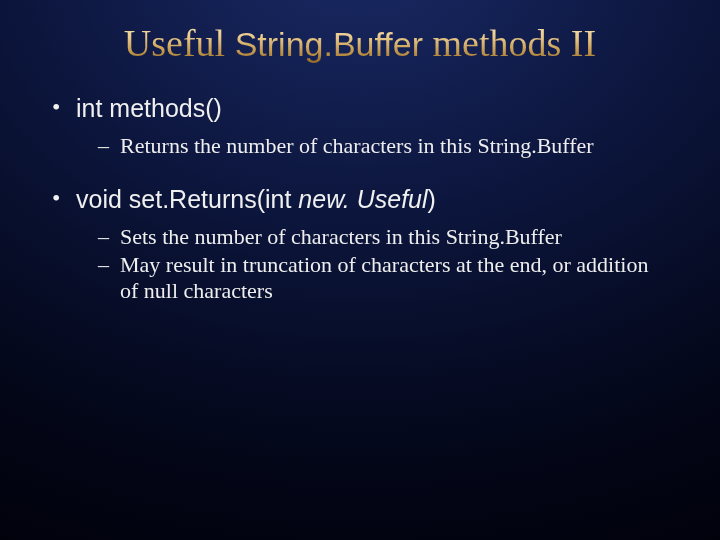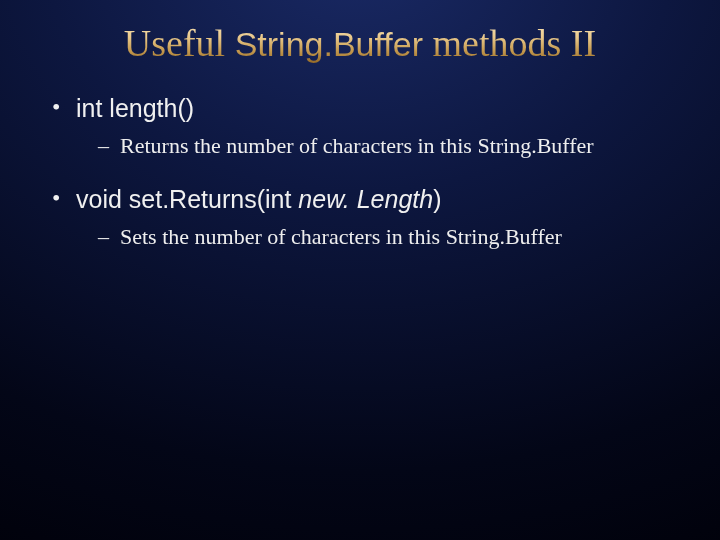--- a/index.html
+++ b/index.html
@@ -87,28 +87,29 @@
 <body>
 
 <div class="slide">
   <h1 class="title">
     <span>Useful </span><span class="code">String.Buffer</span><span> methods II</span>
   </h1>
 
   <ul class="level1">
     <li>
       <span class="sig">
-        <span>int length()</span><span class="italic"></span><span></span>
+        <span>int methods()</span><span class="italic"></span><span></span>
       </span>
       <ul class="level2">
         <li>Returns the number of characters in this String.Buffer</li>
       </ul>
     </li>
     <li>
       <span class="sig">
-        <span>void set.Returns(int </span><span class="italic">new. Length</span><span>)</span>
+        <span>void set.Returns(int </span><span class="italic">new. Useful</span><span>)</span>
       </span>
       <ul class="level2">
         <li>Sets the number of characters in this String.Buffer</li>
+        <li>May result in truncation of characters at the end, or addition of null characters</li>
       </ul>
     </li>
   </ul>
 </div>
 
 </body></html>

